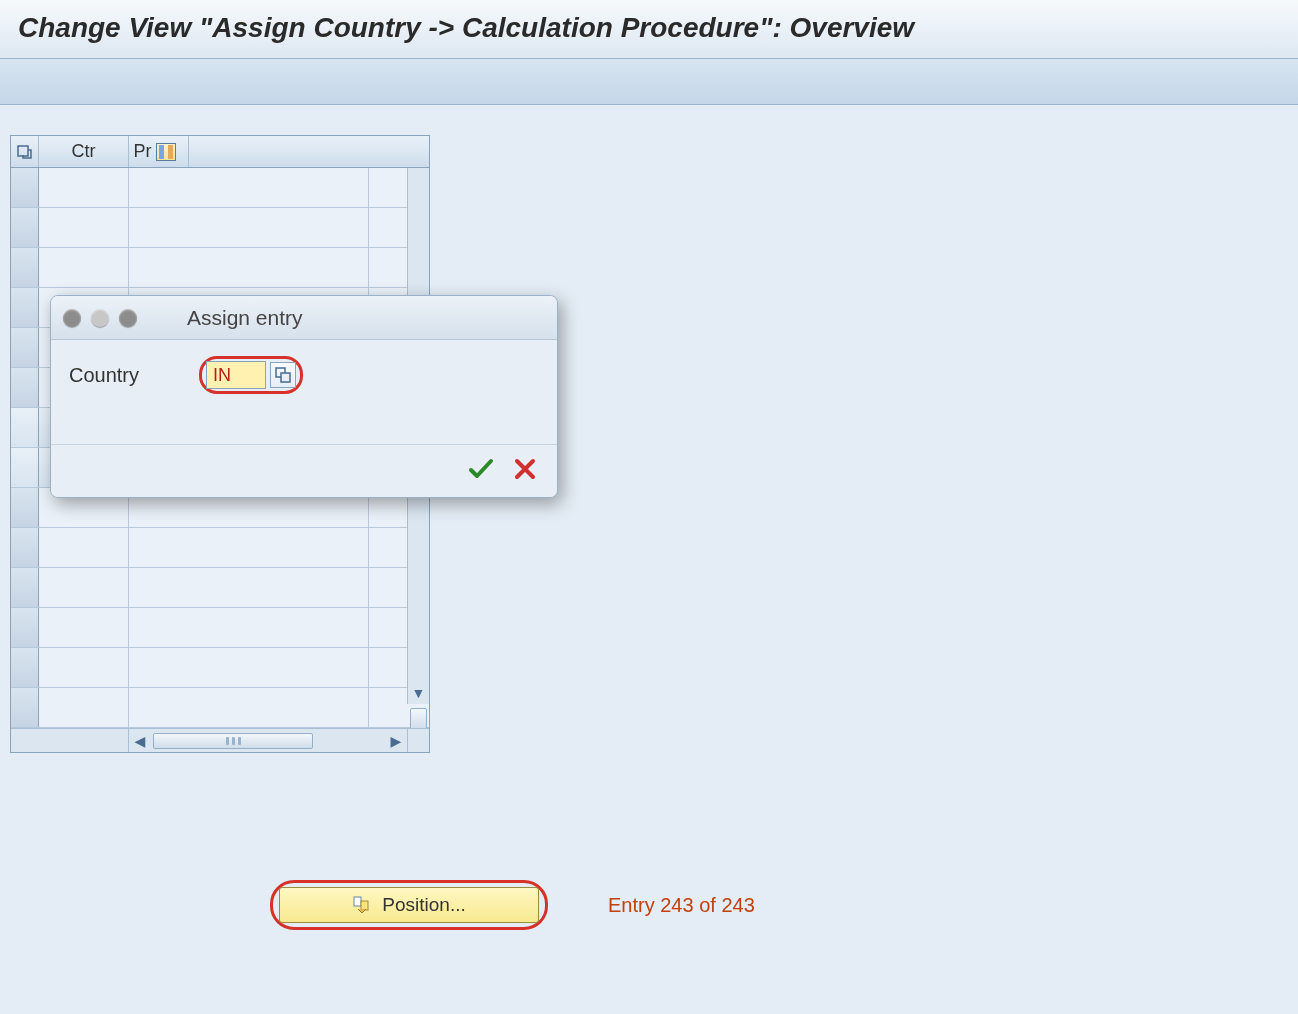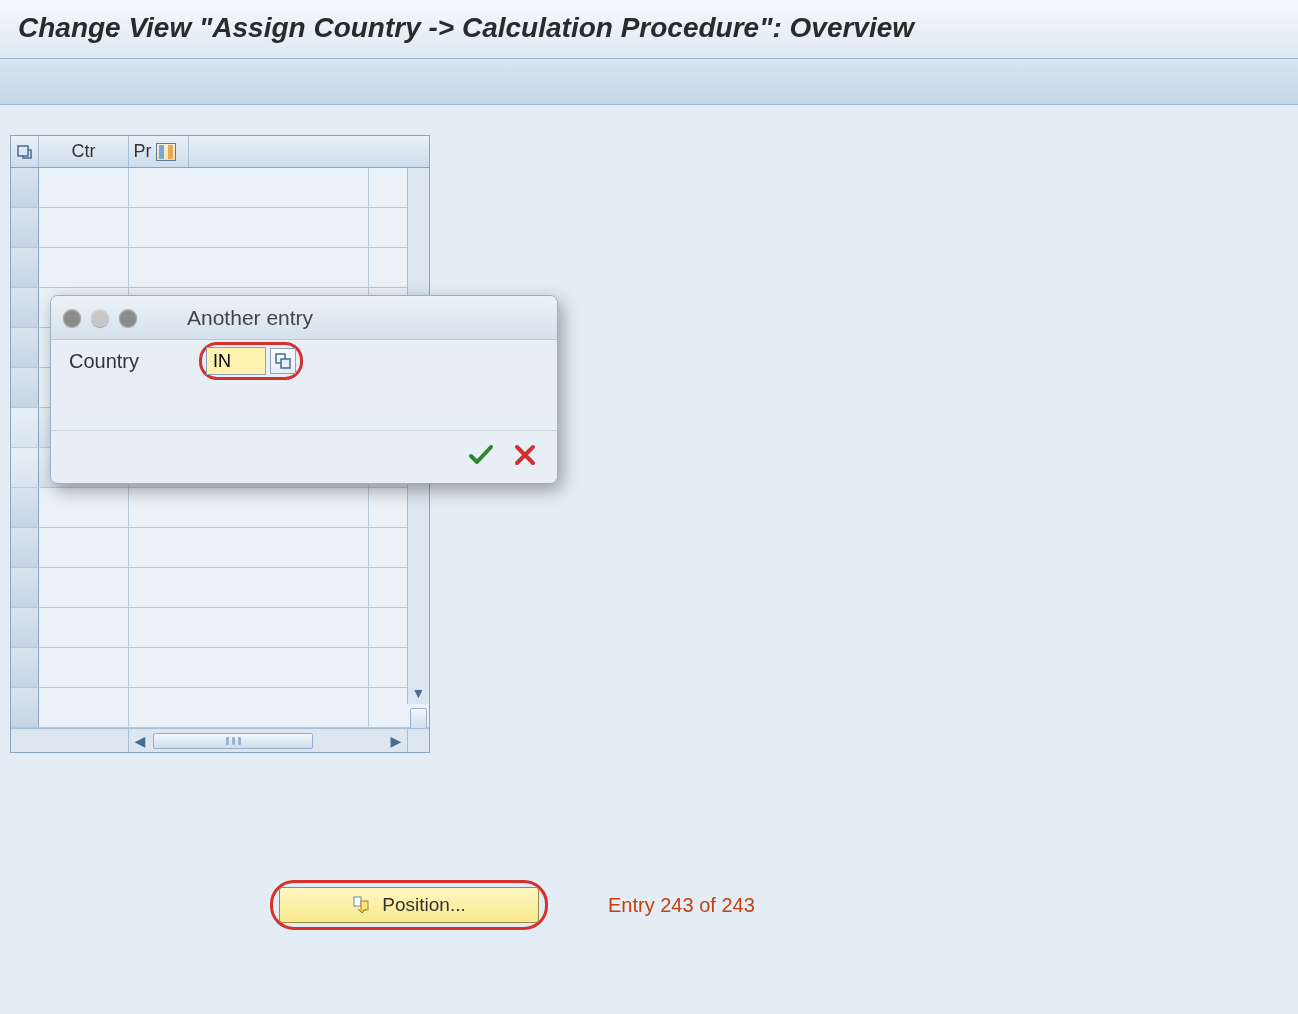--- a/index.html
+++ b/index.html
@@ -181,21 +181,21 @@
   }
   .traffic.dim { background:#c7c7c7; }
   .dlg-title-text {
     flex:1;
     text-align:left;
     padding-left:40px;
     font-size:21px;
     color:#444;
   }
   .dlg-body {
-    padding:2px 18px 10px;
+    padding:16px 18px 10px;
     font-size:20px;
     color:#333;
   }
   .form-row {
     display:flex;
     align-items:center;
     gap:60px;
     margin-bottom:40px;
   }
   .input-highlight {
@@ -206,21 +206,21 @@
     padding:2px 4px;
     gap:4px;
   }
   .country-input {
     width:60px;
     height:28px;
     border:1px solid #8aa4bd;
     background:#fff2b0;
     font-size:18px;
     padding:0 6px;
-    color:#000000;
+    color:#b91c1c;
   }
   .f4-btn {
     width:26px;height:26px;
     border:1px solid #8aa4bd;
     background:linear-gradient(to bottom,#fafcfe,#e5edf5);
     display:flex;align-items:center;justify-content:center;
   }
   .f4-btn svg { display:block; }
   .dlg-footer {
     display:flex;
@@ -401,21 +401,21 @@
       </div>
       <div class="corner"></div>
     </div>
   </div>
 
   <div class="dialog">
     <div class="dlg-title">
       <div class="traffic"></div>
       <div class="traffic dim"></div>
       <div class="traffic"></div>
-      <div class="dlg-title-text">Another entry</div>
+      <div class="dlg-title-text">Assign entry</div>
     </div>
     <div class="dlg-body">
       <div class="form-row">
         <span>Country</span>
         <span class="input-highlight">
           <input class="country-input" value="IN" style="">
           <span class="f4-btn">
             <svg width="16" height="16" viewBox="0 0 16 16">
               <rect x="1" y="1" width="9" height="9" fill="none" stroke="#4a6c90" stroke-width="1.5"></rect>
               <rect x="6" y="6" width="9" height="9" fill="#e7eef5" stroke="#4a6c90" stroke-width="1.5"></rect>

